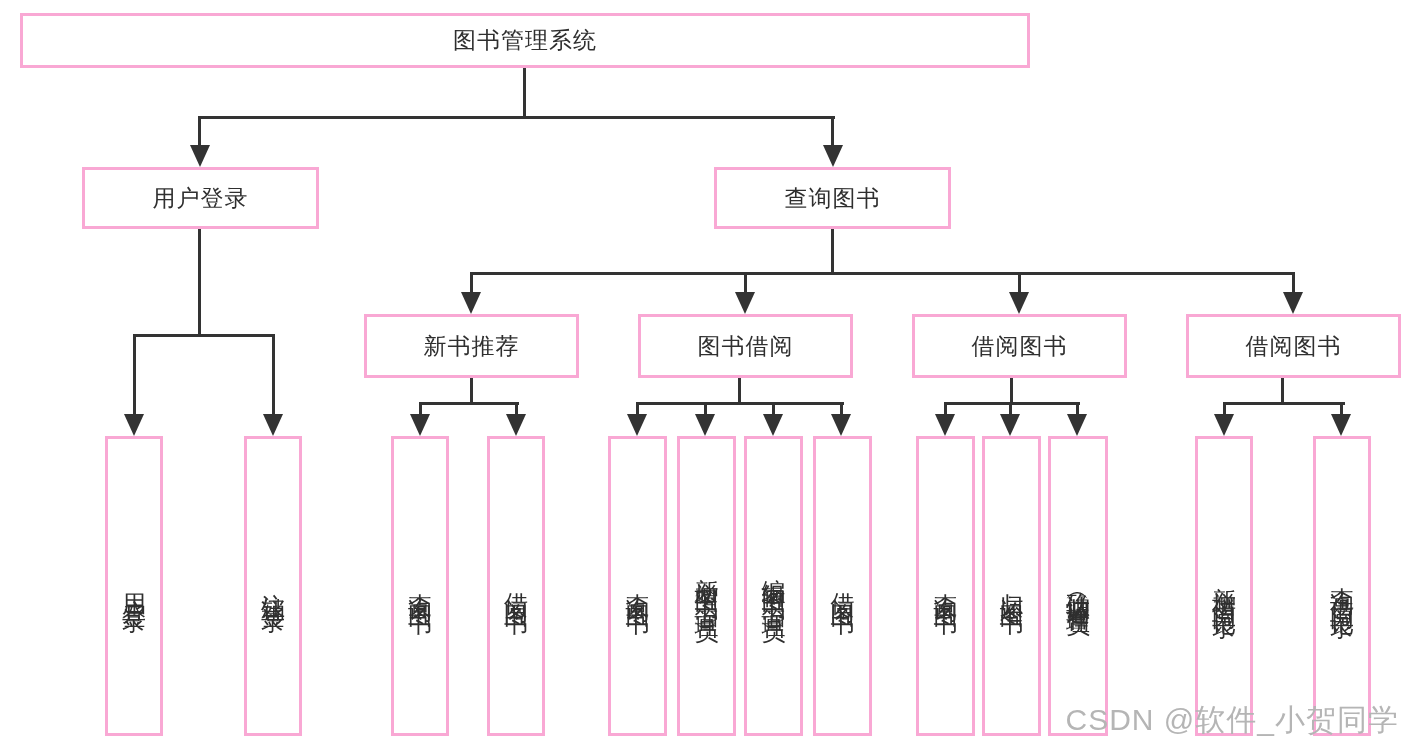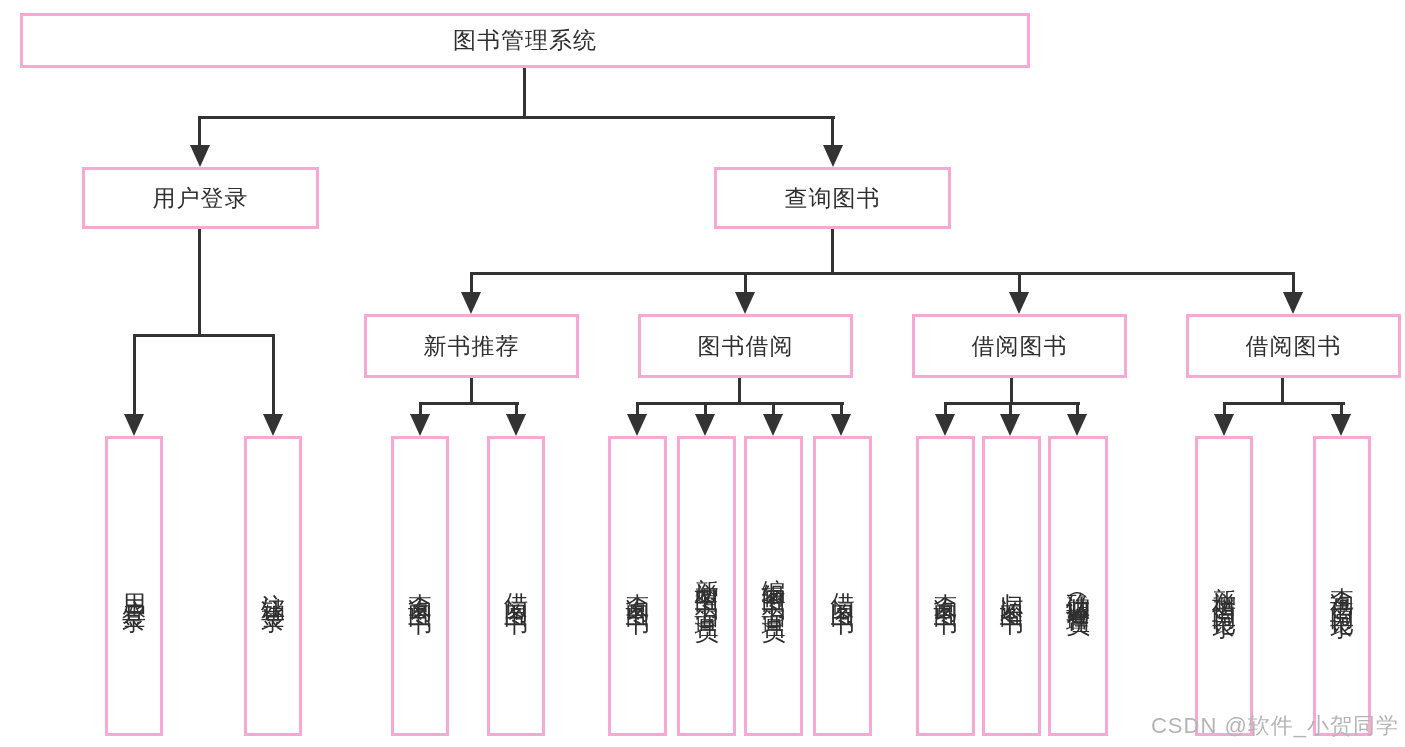--- a/index.html
+++ b/index.html
@@ -51,21 +51,21 @@
     border-left: 10px solid transparent;
     border-right: 10px solid transparent;
     border-top: 22px solid #333333;
     z-index: 1;
   }
   #watermark {
     position: absolute;
     right: 6px;
     bottom: 6px;
     color: #b5b5b5;
-    font-size: 22px;
+    font-size: 30px;
     letter-spacing: 1px;
     z-index: 3;
   }
 </style>
 </head>
 <body>
 
 <div id="canvas">
 
   <div class="node" style="left:20px; top:13px; width:1010px; height:55px;">图书管理系统</div>

